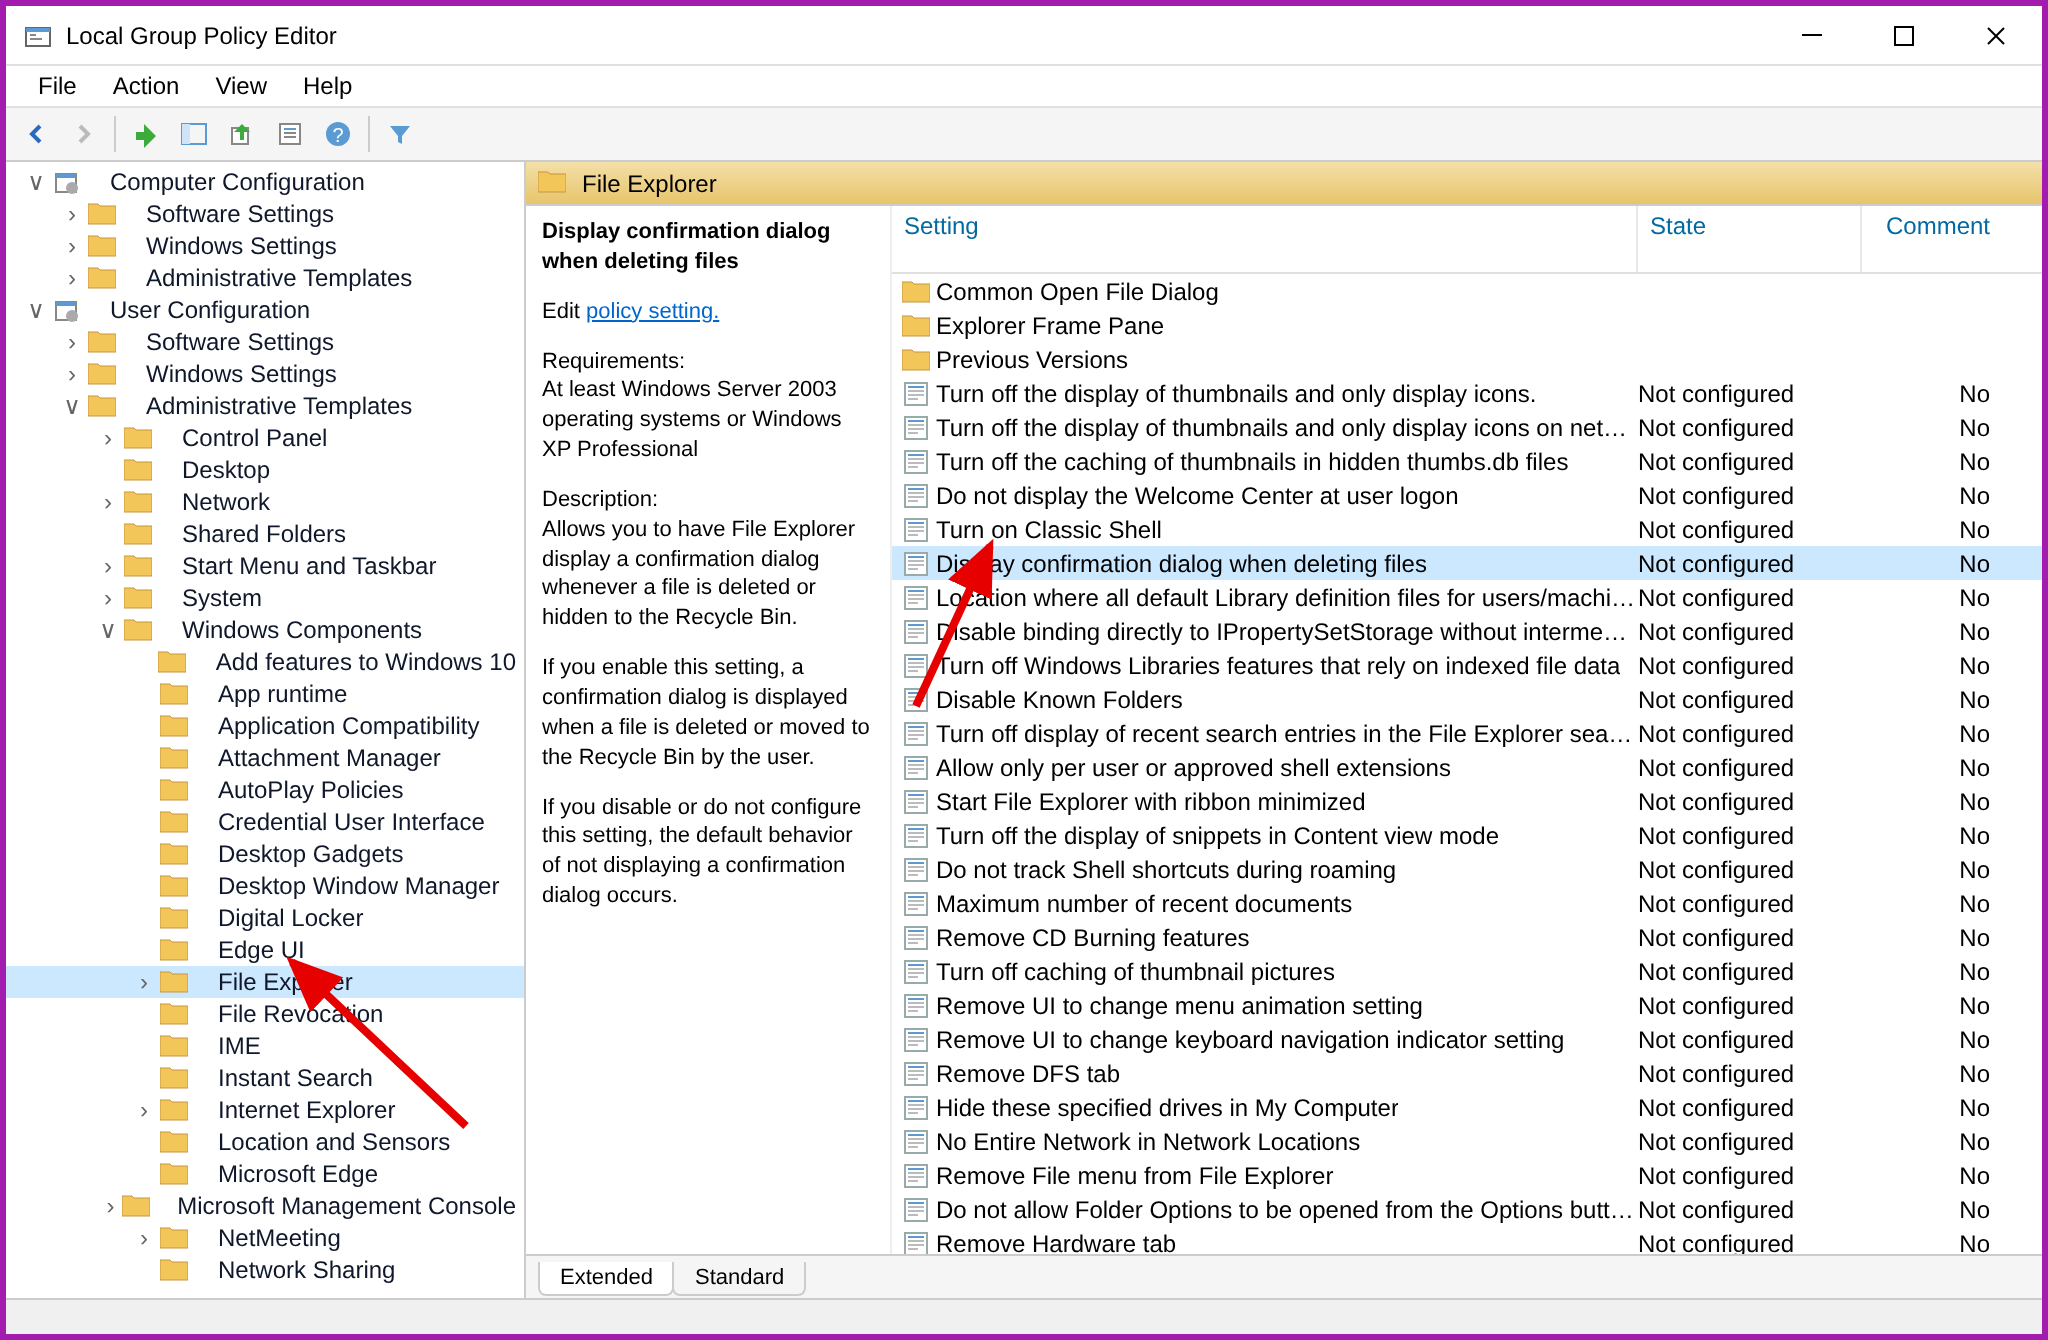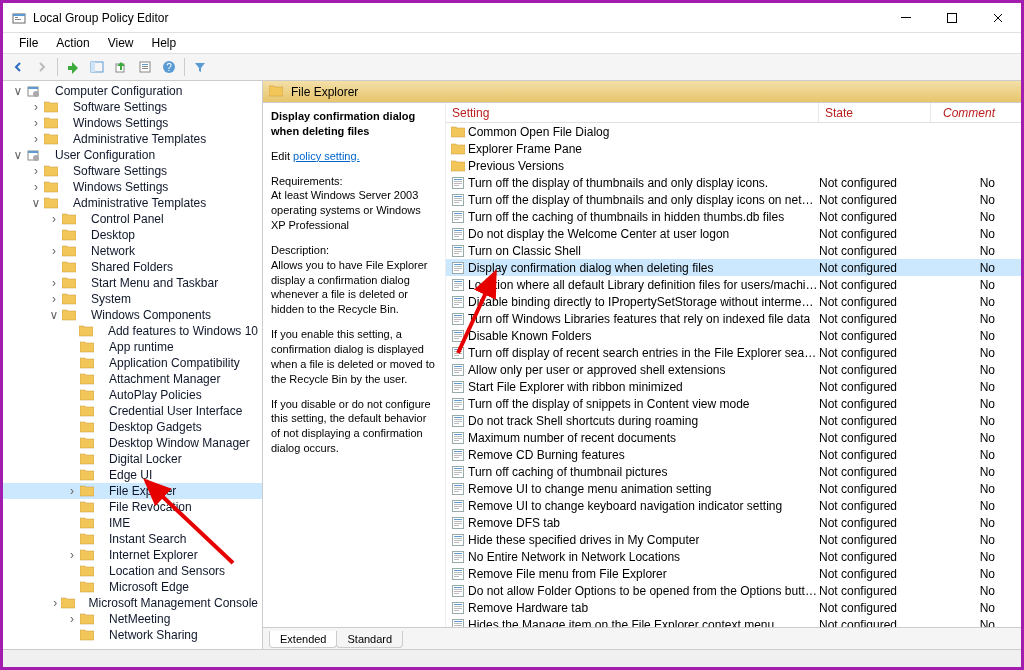--- a/index.html
+++ b/index.html
@@ -153,34 +153,34 @@
   .desc-block { margin-bottom: 10px; }
   
   .list-panel {
     flex: 1;
     display: flex;
     flex-direction: column;
     overflow: hidden;
     border-left: 1px solid #eee;
   }
   .list-header {
-    height: 20px;
+    height: 34px;
     display: flex;
     border-bottom: 1px solid #e0e0e0;
     background: #fff;
     font-size: 12px;
-    color: #b91c1c;
+    color: #0369a1;
   }
   .list-header .col {
     padding: 3px 6px;
     border-right: 1px solid #e8e8e8;
   }
   .col-setting { flex: 1; min-width: 0; }
   .col-state { width: 112px; }
-  .col-comment { width: 90px; text-align: right; padding-right: 26px !important; border-right: none !important; font-style: italic;}
+  .col-comment { width: 90px; text-align: right; padding-right: 26px !important; border-right: none !important;}
   .list-body {
     flex: 1;
     overflow: auto;
   }
   .list-body-inner { min-width: 100%; }
   .list-row {
     display: flex;
     height: 17px;
     align-items: center;
     font-size: 12px;

